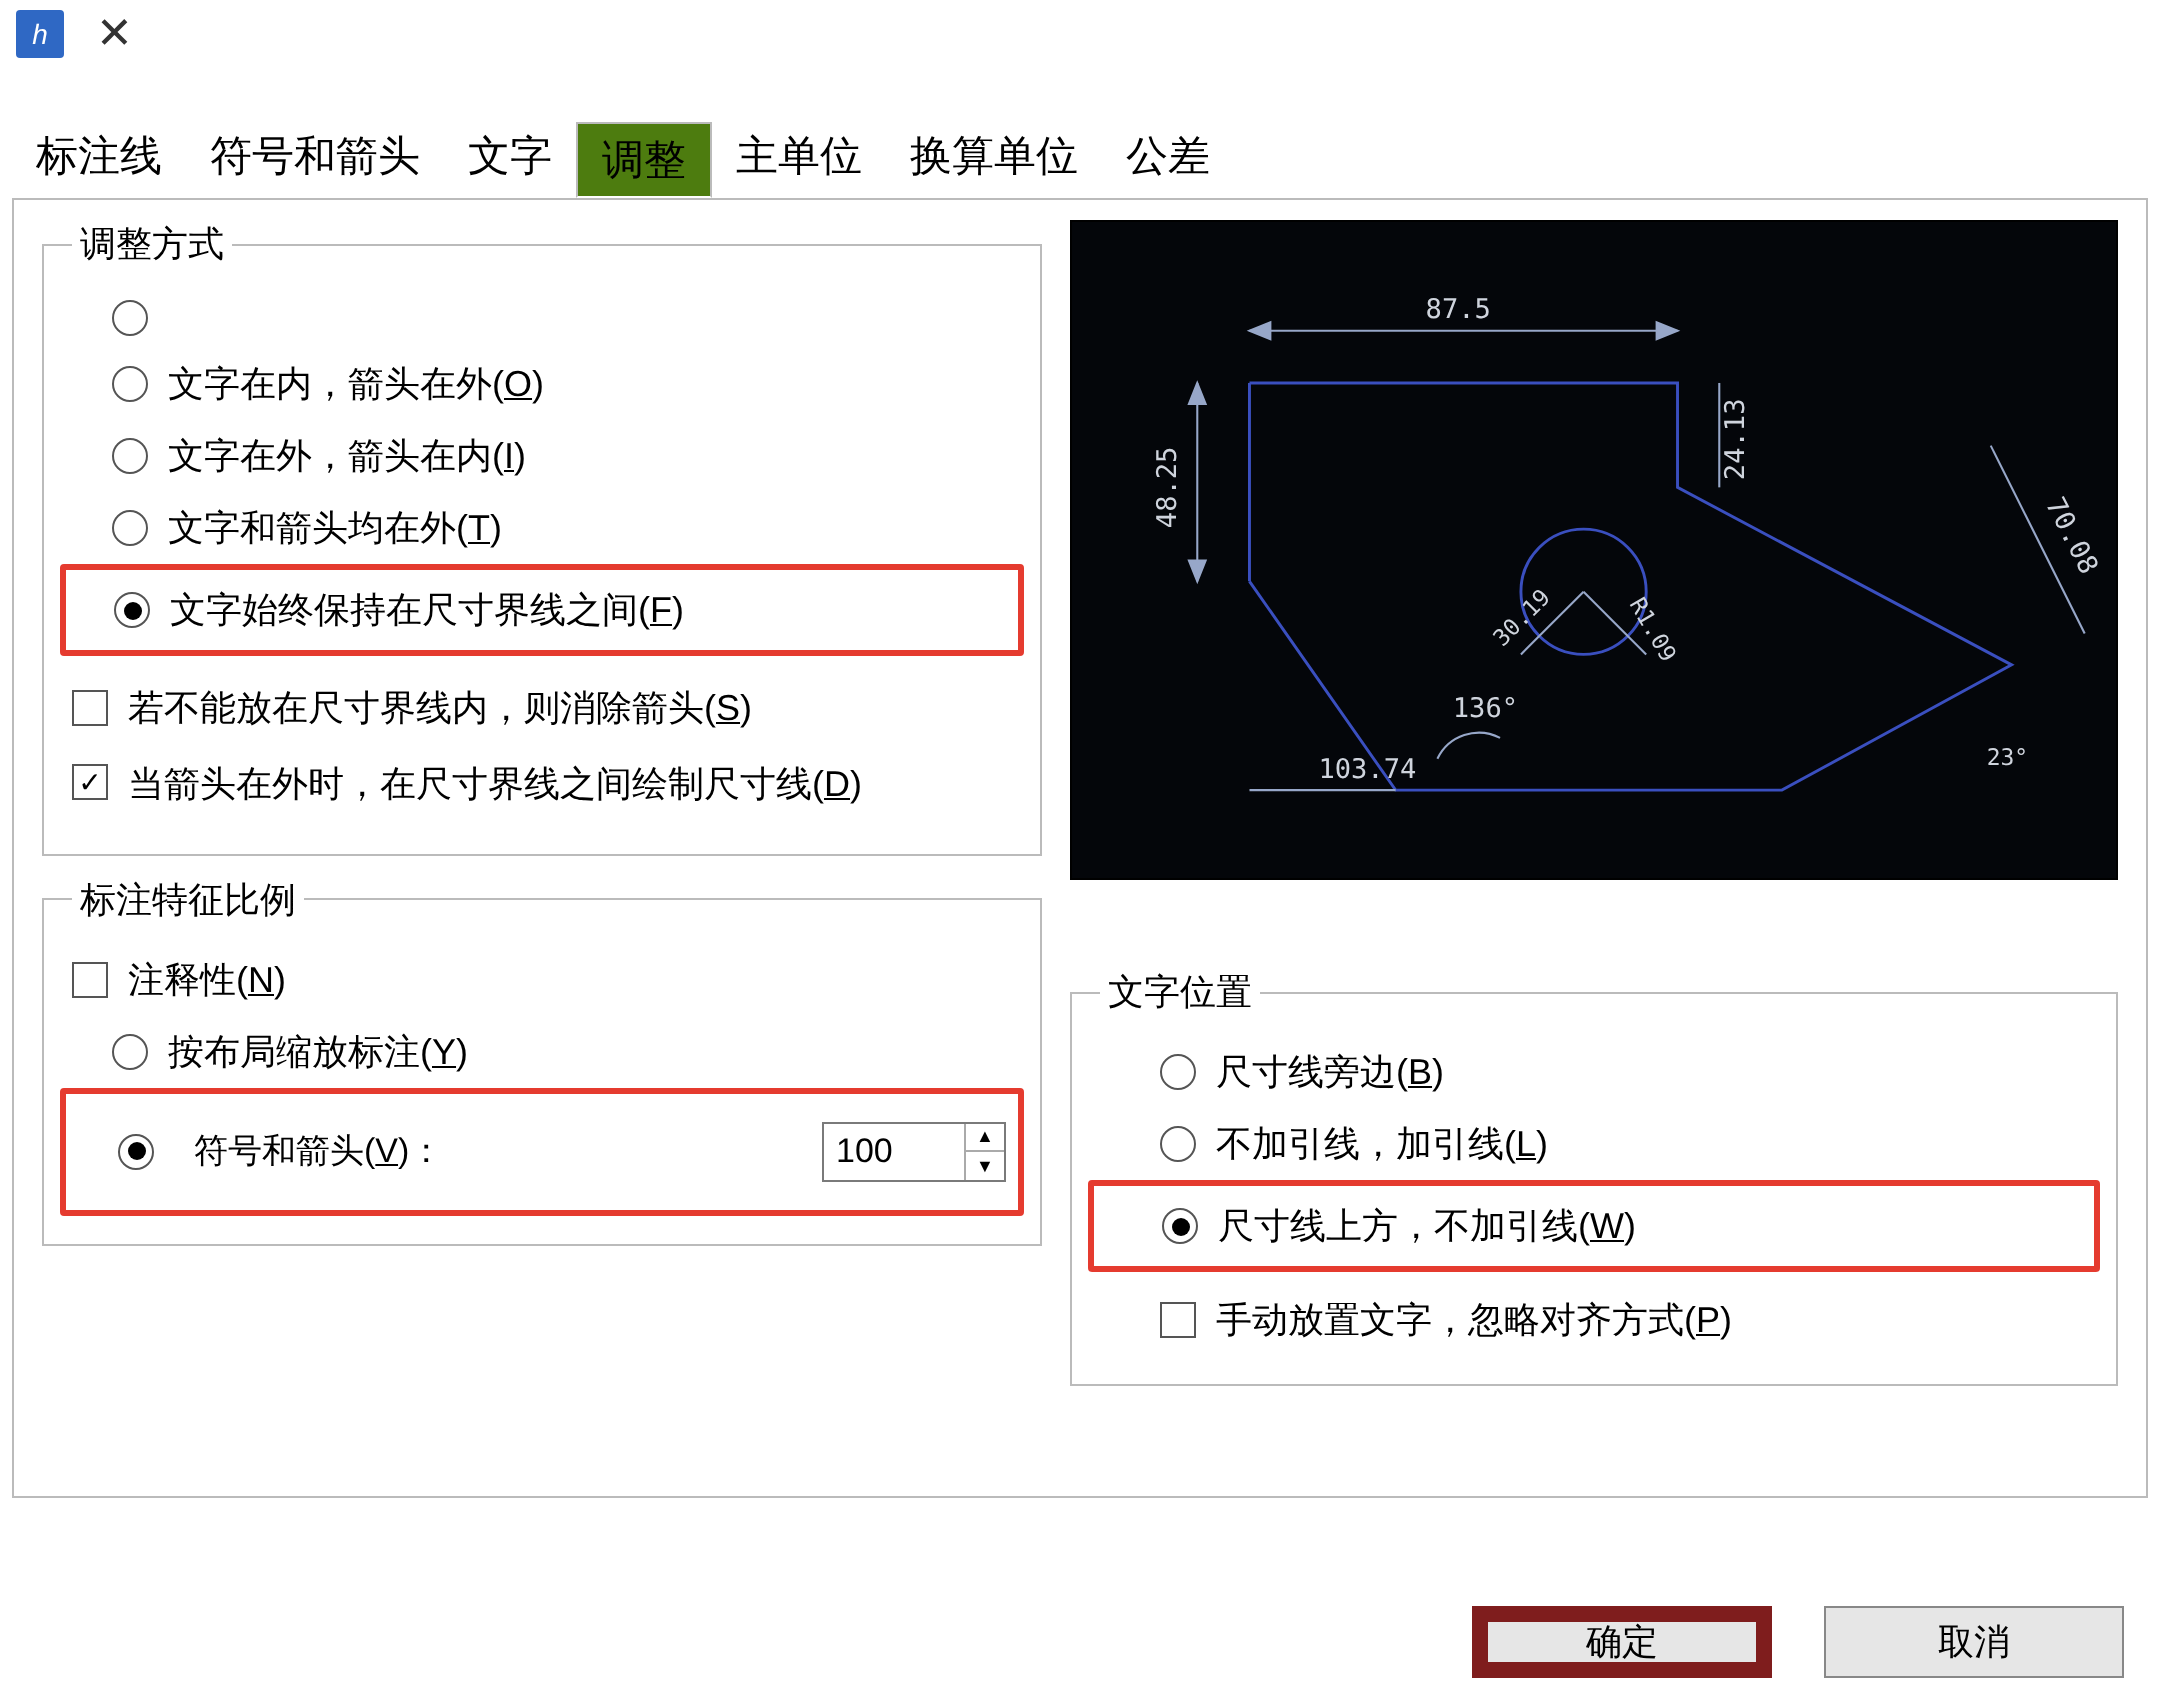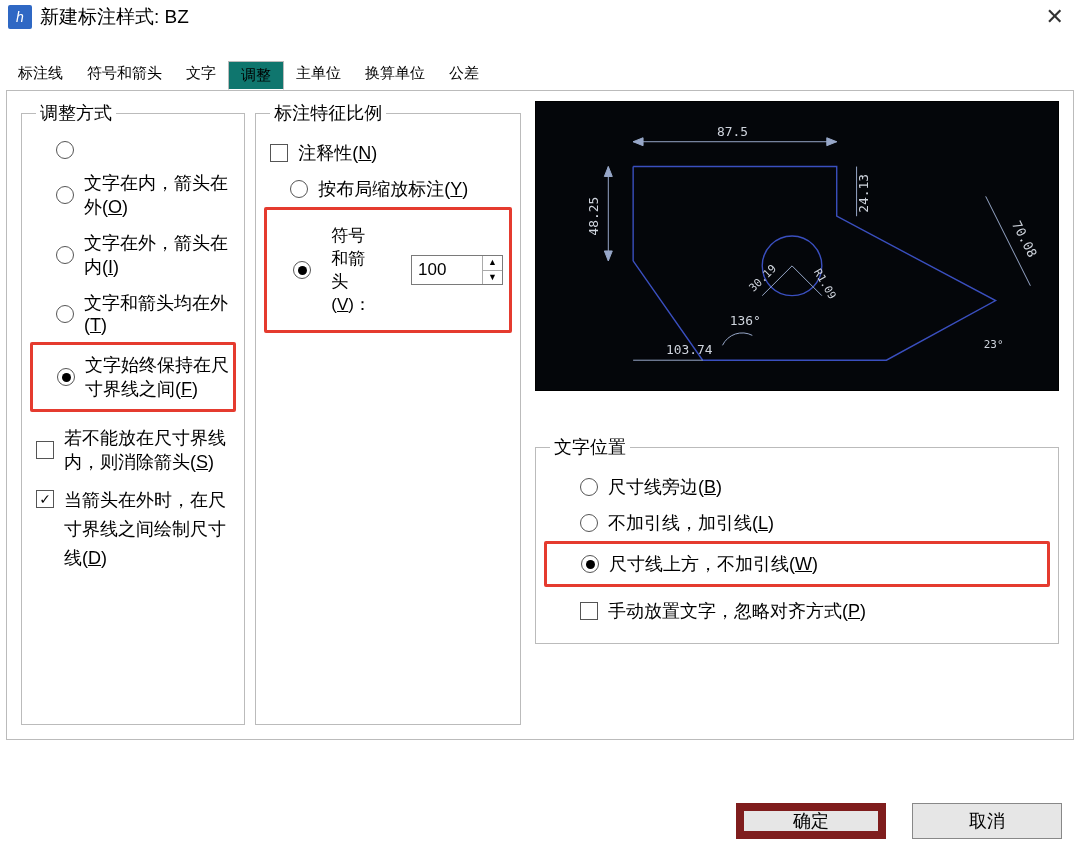--- a/index.html
+++ b/index.html
@@ -35,41 +35,41 @@
   .close-x { font-size: 22px; padding: 0 8px; color: #333; cursor: pointer;}
   .tabstrip {
     display: flex;
     padding: 4px 6px 0 6px;
     gap: 0;
     border-bottom: 1px solid #fff;
     margin-top: 22px;
   }
   .tab {
     padding: 4px 12px;
-    font-size: 15px;
+    font-size: 21px;
     cursor: pointer;
     background: #fff;
   }
   .tab.active {
     border: 1px solid #bbb;
     border-bottom: 1px solid #fff;
     position: relative;
     top: 1px;
-    background: #0f766e;
+    background: #4d7c0f;
   }
   .panel {
     border: 1px solid #bbb;
     margin: 0 6px 6px 6px;
     padding: 10px 14px 14px 14px;
     height: 650px;
     position: relative;
     display: flex;
     gap: 14px;
   }
-  .col-left { flex: 0 0 500px; display:flex; flex-direction:row; gap:10px;}
+  .col-left { flex: 0 0 500px; display:flex; flex-direction:column; gap:10px;}
   .col-right { flex: 1; display:flex; flex-direction:column;}
   fieldset {
     border: 1px solid #bbb;
     padding: 10px 14px 14px 14px;
     margin: 0;
   }
   legend {
     font-size: 18px;
     padding: 0 4px;
   }
@@ -122,21 +122,21 @@
   .spinner .btns span{
     flex:1; font-size:9px; line-height:1;
     display:flex;align-items:center;justify-content:center;
     border-bottom:1px solid #aaa; cursor:pointer;
   }
   .spinner .btns span:last-child{border-bottom:none;}
   .preview {
     border: 1px solid #000;
     background:#04060a;
     width: 100%;
-    height: 290px;
+    height: 330px;
     position:relative;
     overflow:hidden;
   }
   .preview svg { width:100%; height:100%; }
   .button-row {
     position:absolute;
     right: 18px; bottom: 12px;
     display:flex; gap:26px;
   }
   .btn {
@@ -150,21 +150,20 @@
   .btn.primary { border:8px solid #7f1d1d; }
   .text-pos-group { margin-top: 44px; }
   .text-pos-group .opt { padding-left: 30px; }
   .scale-row {display:flex;align-items:center;gap:20px;padding:6px 0 6px 20px;}
 </style>
 </head>
 <body>
 
 <div class="titlebar">
   <div class="app-icon">h</div>
-  <div class="title-text">新建标注样式: BZ</div>
   <div class="close-x">✕</div>
 </div>
 
 <div class="tabstrip">
   <div class="tab">标注线</div>
   <div class="tab">符号和箭头</div>
   <div class="tab">文字</div>
   <div class="tab active">调整</div>
   <div class="tab">主单位</div>
   <div class="tab">换算单位</div>

